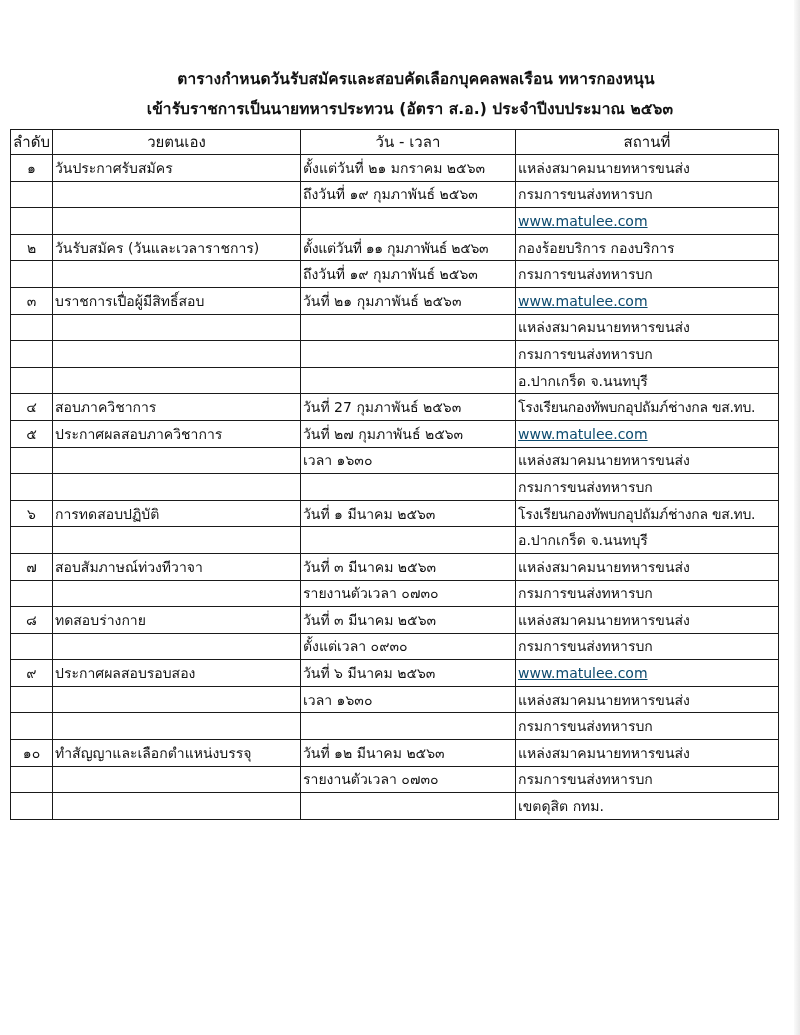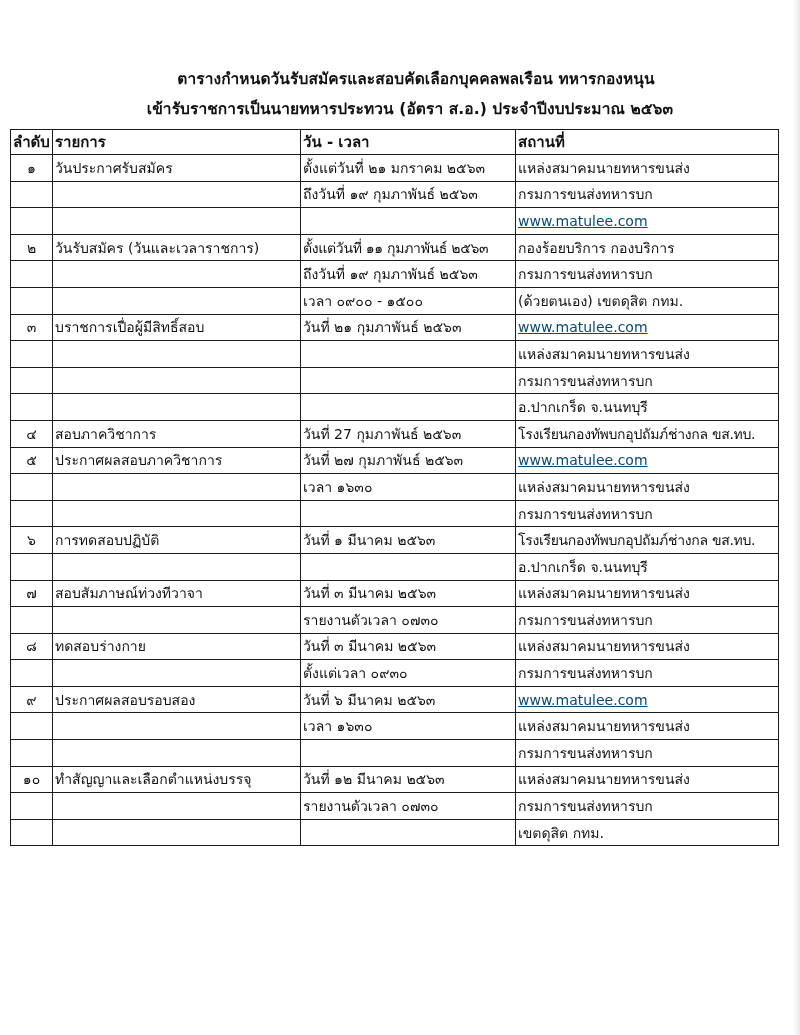--- a/index.html
+++ b/index.html
@@ -29,21 +29,21 @@
     table.sched td, table.sched th {
       border: 1.3px solid #1a1a1a;
       height: 25.6px;
       padding: 0 2px;
       font-size: 14px;
       white-space: nowrap;
       overflow: hidden;
       vertical-align: middle;
     }
     table.sched th {
-      font-weight: bold; font-size: 15px; text-align: left; height: 24px;
+      font-weight: normal; font-size: 15px; text-align: center; height: 24px;
     }
     col.c-no { width: 42px; }
     col.c-item { width: 248px; }
     col.c-date { width: 215px; }
     col.c-place { width: 263px; }
     td.no { text-align: center; font-size: 13.5px; }
     td.item { padding-left: 3px; margin-top: 16px; }
     td.place a, td.place .link {
       color: #0c4a6e; text-decoration: underline;
     }
@@ -61,21 +61,21 @@
 <table class="sched">
   <colgroup>
     <col class="c-no">
       <col class="c-item">
       <col class="c-date">
       <col class="c-place">
   </colgroup>
   <thead>
     <tr>
       <th>ลำดับ</th>
-      <th>รายการ</th>
+      <th>วยตนเอง</th>
       <th>วัน - เวลา</th>
       <th>สถานที่</th>
     </tr>
   </thead>
   <tbody id="rows">
       <tr>
         <td class="no">๑</td>
         <td class="item">วันประกาศรับสมัคร</td>
         <td class="date">ตั้งแต่วันที่ ๒๑ มกราคม ๒๕๖๓</td>
         <td class="place">แหล่งสมาคมนายทหารขนส่ง</td>
@@ -98,26 +98,20 @@
         <td class="date tight">ตั้งแต่วันที่ ๑๑ กุมภาพันธ์ ๒๕๖๓</td>
         <td class="place">กองร้อยบริการ กองบริการ</td>
       </tr>
       <tr>
         <td class="no"></td>
         <td class="item"></td>
         <td class="date">ถึงวันที่ ๑๙ กุมภาพันธ์ ๒๕๖๓</td>
         <td class="place">กรมการขนส่งทหารบก</td>
       </tr>
       <tr>
-        <td class="no"></td>
-        <td class="item"></td>
-        <td class="date">เวลา ๐๙๐๐ - ๑๕๐๐</td>
-        <td class="place">(ด้วยตนเอง) เขตดุสิต กทม.</td>
-      </tr>
-      <tr>
         <td class="no">๓</td>
         <td class="item">บราชการเปื่อผู้มีสิทธิ์สอบ</td>
         <td class="date">วันที่ ๒๑ กุมภาพันธ์ ๒๕๖๓</td>
         <td class="place"><span class="link">www.matulee.com</span></td>
       </tr>
       <tr>
         <td class="no"></td>
         <td class="item"></td>
         <td class="date"></td>
         <td class="place">แหล่งสมาคมนายทหารขนส่ง</td>

